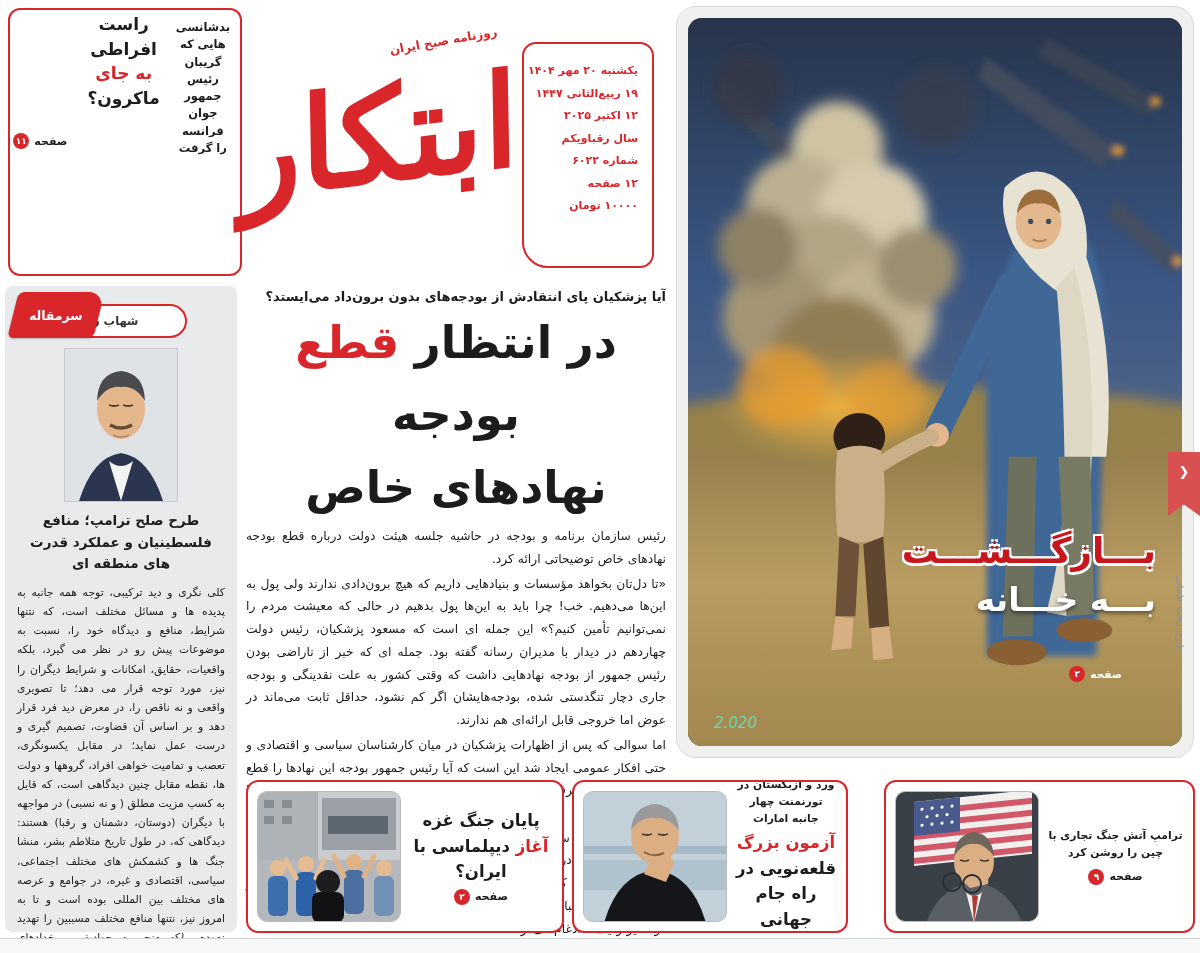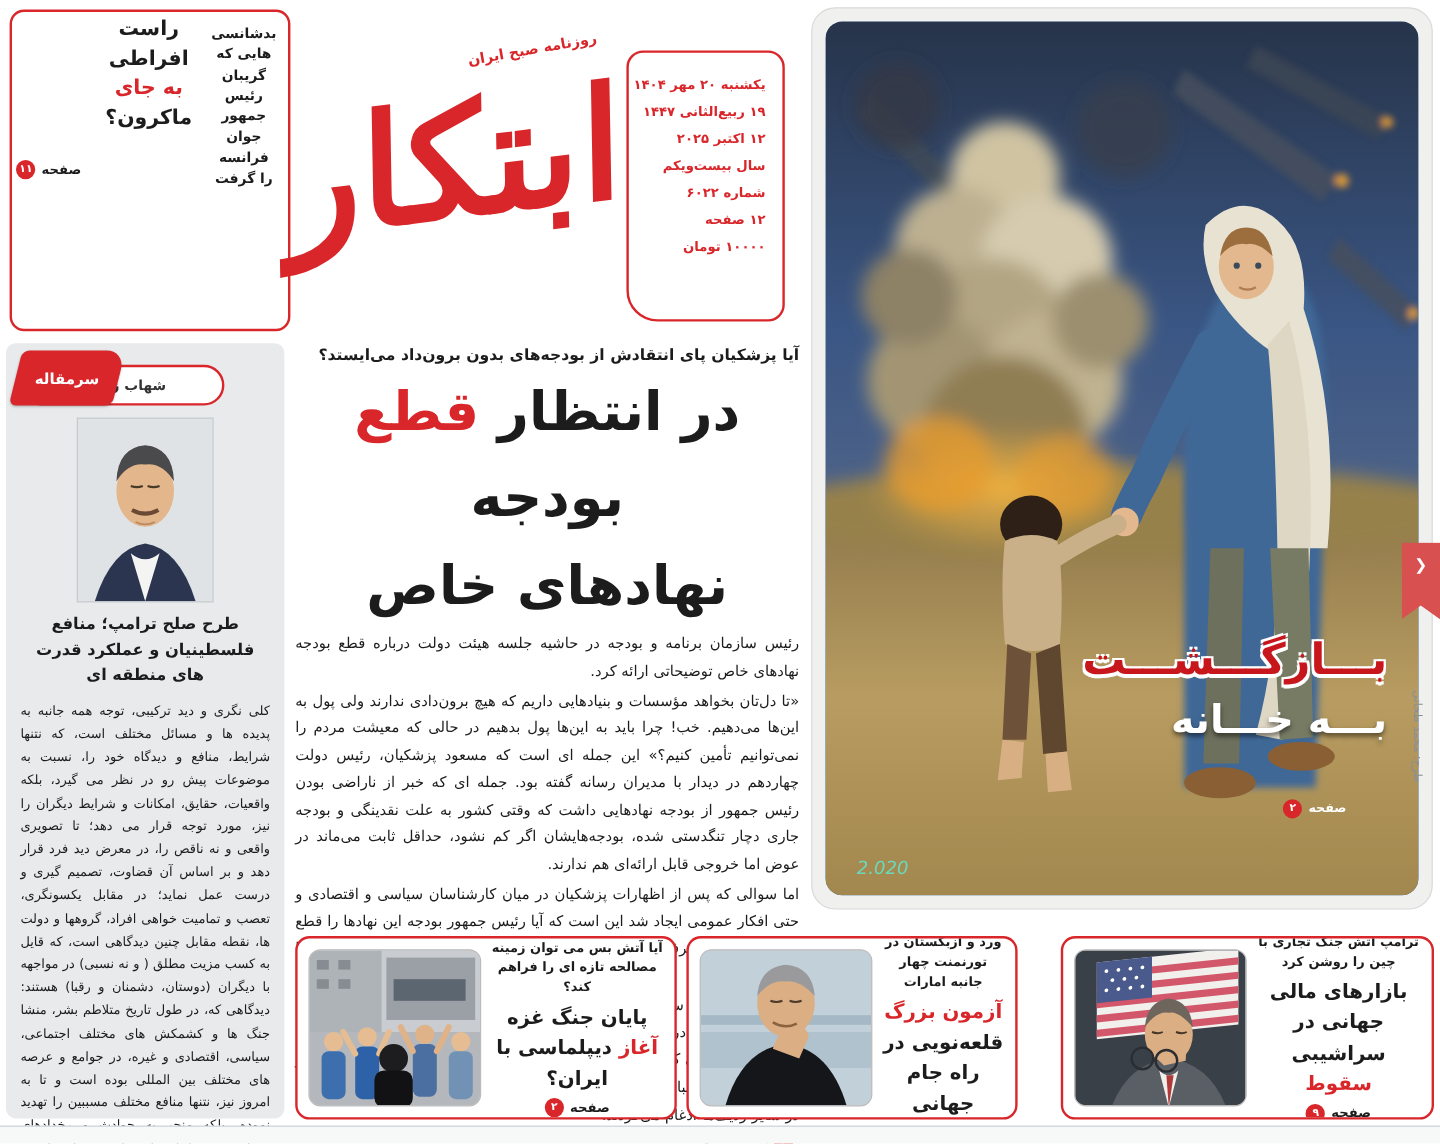--- a/index.html
+++ b/index.html
@@ -143,21 +143,21 @@
 </div>
 
 <div id="logo-area" class="abs">
   <div id="logo-tagline" class="abs">روزنامه صبح ایران</div>
   <div id="logo-text" class="abs">ابتکار</div>
 </div>
 <div id="datebox" class="abs">
   <div>یکشنبه ۲۰ مهر ۱۴۰۴</div>
   <div>۱۹ ربیع‌الثانی ۱۴۴۷</div>
   <div>۱۲ اکتبر ۲۰۲۵</div>
-  <div>سال بیست‌ویکم</div>
+  <div>سال رقبا‌ویکم</div>
   <div>شماره ۶۰۲۲</div>
   <div>۱۲ صفحه</div>
   <div>۱۰۰۰۰ تومان</div>
 </div>
 
 <div id="main-article" class="abs">
   <div class="kicker">آیا پزشکیان پای انتقادش از بودجه‌های بدون برون‌داد می‌ایستد؟</div>
   <div class="hl"><span>در انتظار </span><span class="red">قطع</span><span> بودجه</span><br><span>نهادهای خاص</span></div>
   <div class="body">
     <p>رئیس سازمان برنامه و بودجه در حاشیه جلسه هیئت دولت درباره قطع بودجه نهادهای خاص توضیحاتی ارائه کرد.</p>
@@ -293,21 +293,20 @@
     <div id="poster-sign">2.020</div>
   </div>
 </div>
 <div id="poster-credit" class="abs">طرح: محمد طحانی</div>
 <div id="edge-ribbon" class="abs">
     <span>❮</span>
   </div>
 
 <div id="box-gaza" class="abs redbox bbox">
   <div class="txt">
-    <div class="kicker">آیا آتش بس می توان زمینه مصالحه تازه ای را فراهم کند؟</div>
     <div class="hl"><span>پایان جنگ غزه</span><br><span class="red">آغاز</span><span> دیپلماسی با ایران؟</span></div>
     <div class="pgrow">
       <span>صفحه</span>
       <span class="badge">۲</span>
     </div>
   </div>
   <div class="photo">
     <svg viewBox="0 0 142 133" preserveAspectRatio="xMidYMid slice">
       <rect width="142" height="133" fill="#c9cdd1"></rect>
       <rect x="0" y="0" width="60" height="70" fill="#aeb3b8"></rect>
@@ -356,21 +355,20 @@
       <path d="M58 44 q5 2 10 0 M74 44 q5 2 10 0" stroke="#4c3a2a" stroke-width="1.8" fill="none"></path>
       <path d="M60 84 Q66 66 78 64 Q88 64 90 74 L82 92 Z" fill="#dcae84"></path>
       <path d="M60 62 q10 6 20 1" stroke="#8a623e" stroke-width="2" fill="none"></path>
     </svg>
   </div>
 </div>
 
 <div id="box-market" class="abs redbox bbox">
   <div class="txt">
     <div class="kicker">ترامپ آتش جنگ تجاری با چین را روشن کرد</div>
-    <div class="hl"><span>بازارهای مالی جهانی در سراشیبی </span><span class="red">سقوط</span></div>
     <div class="pgrow">
       <span>صفحه</span>
       <span class="badge">۹</span>
     </div>
   </div>
   <div class="photo">
     <svg viewBox="0 0 142 133" preserveAspectRatio="xMidYMid slice">
       <rect width="142" height="133" fill="#3a4048"></rect>
       <g transform="skewY(-6)">
         <rect x="18" y="14" width="118" height="64" fill="#f2f0ec"></rect>

